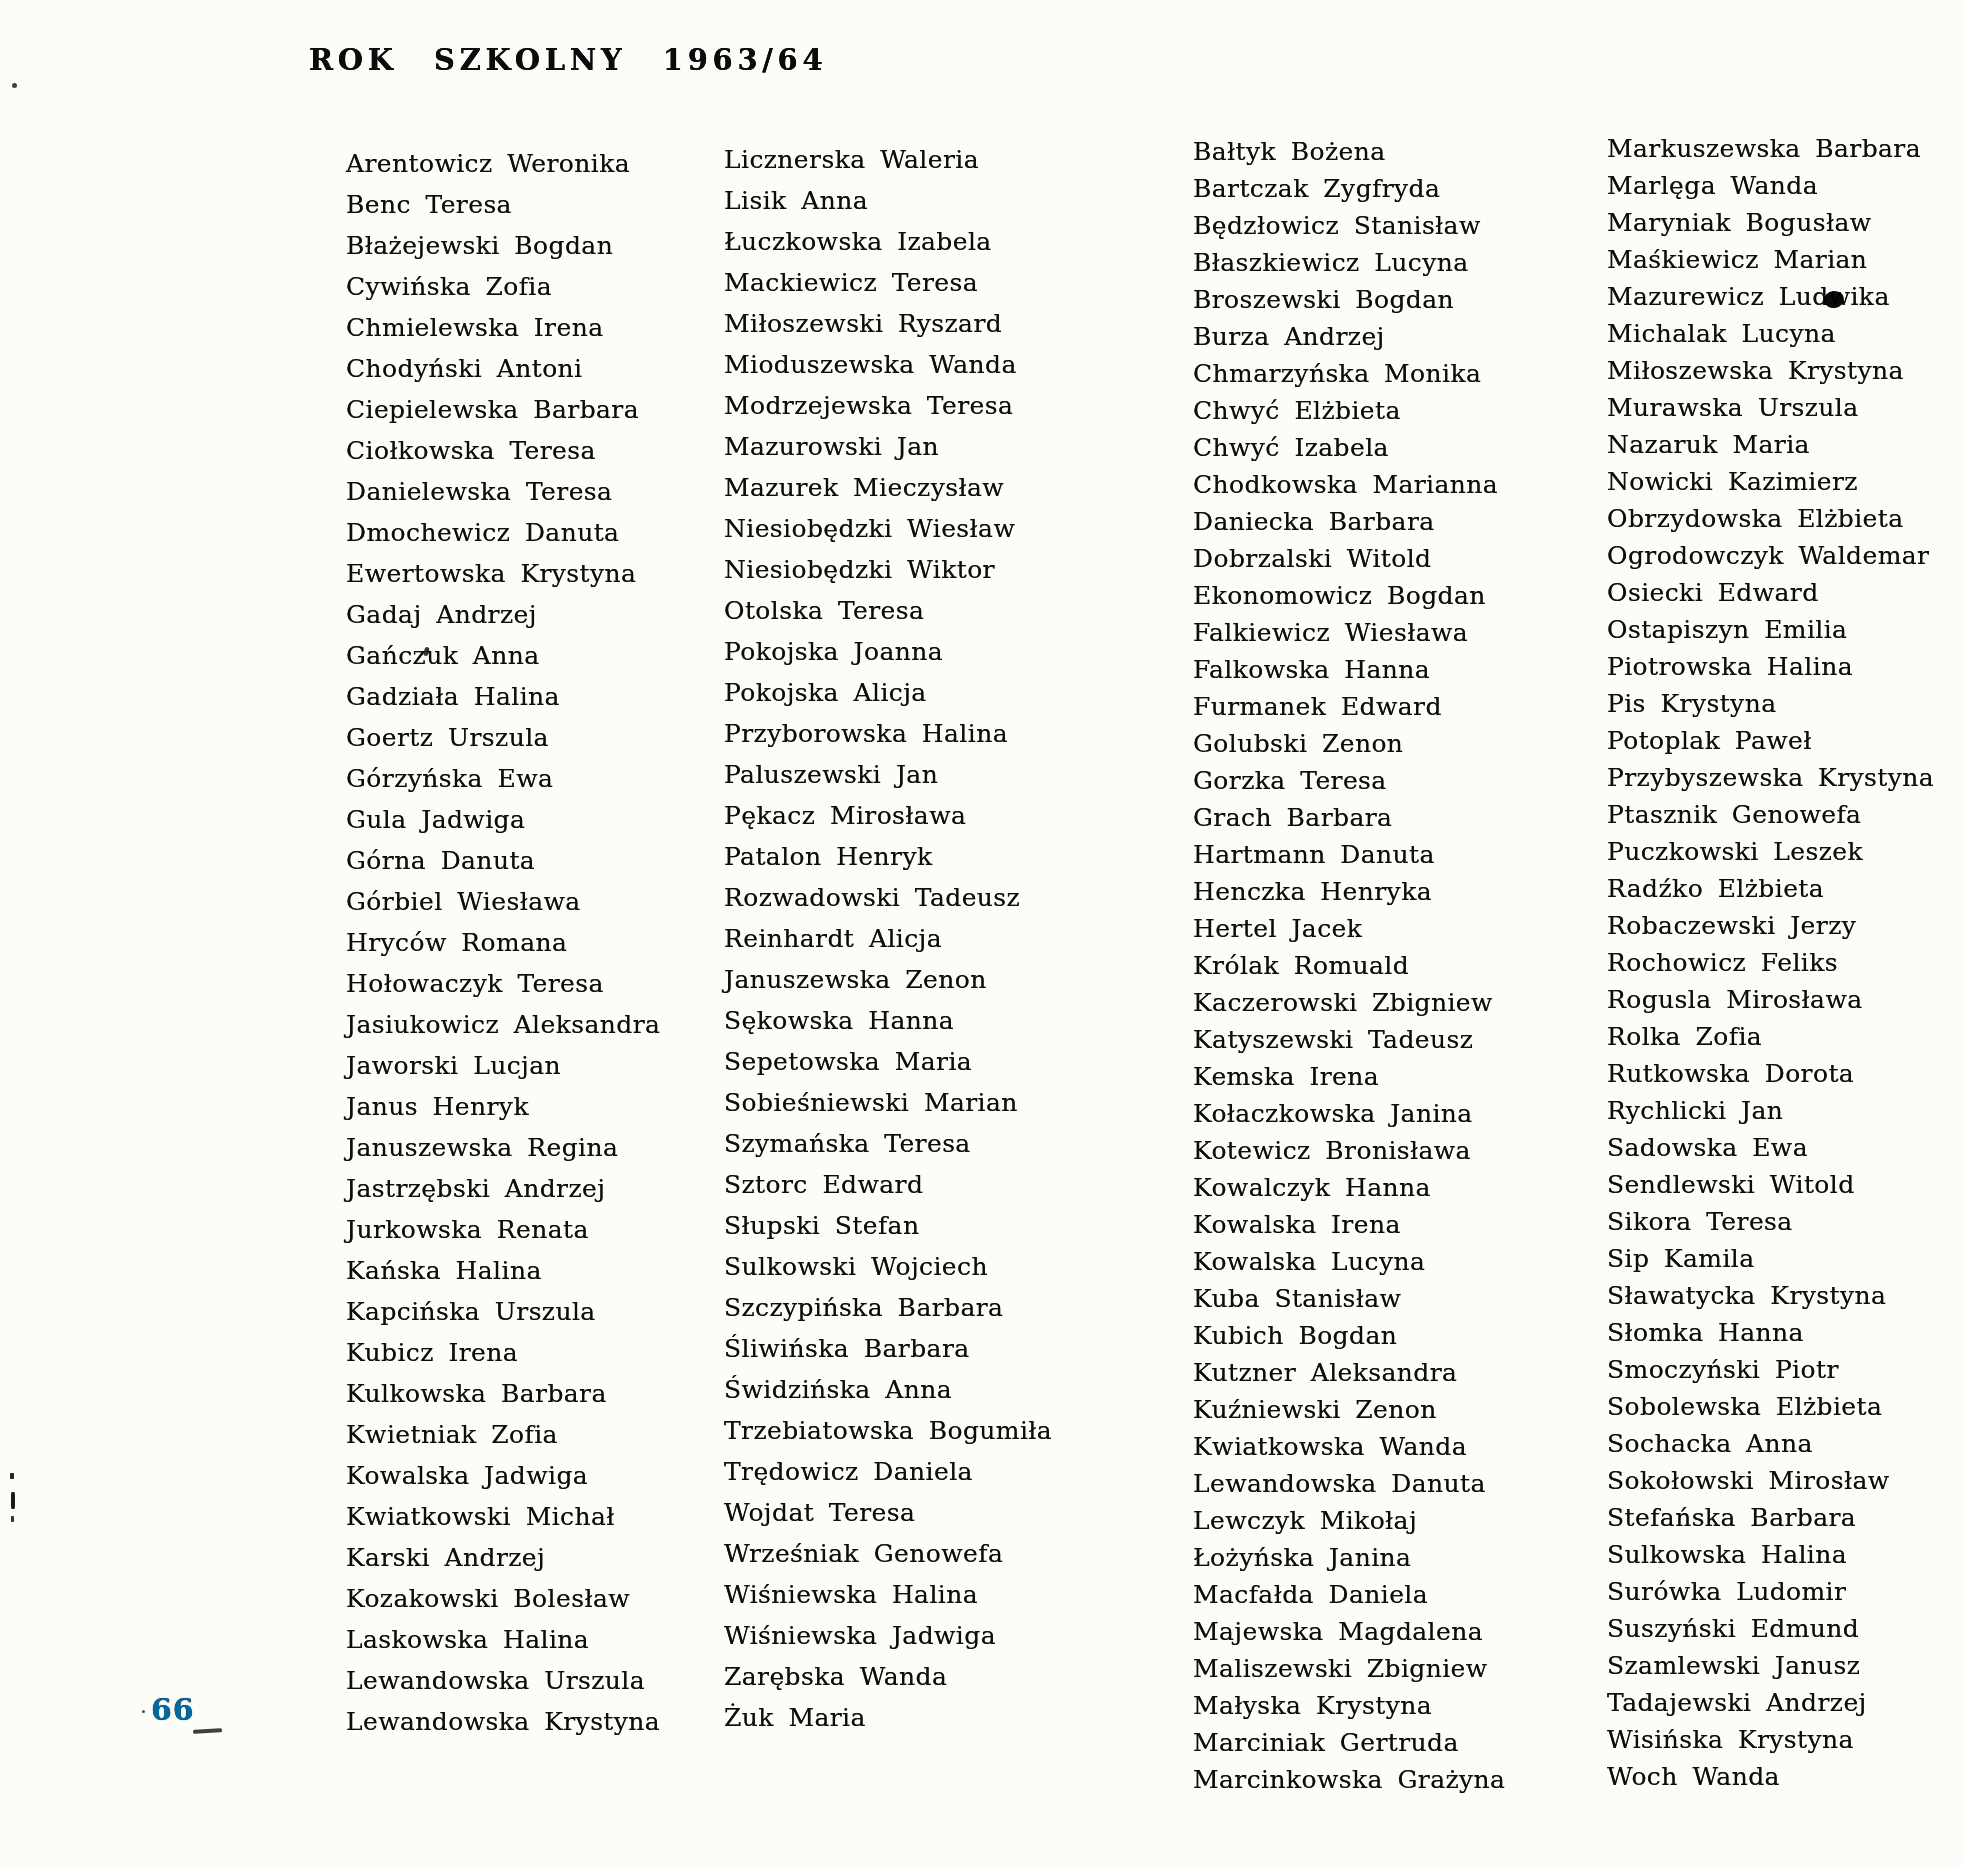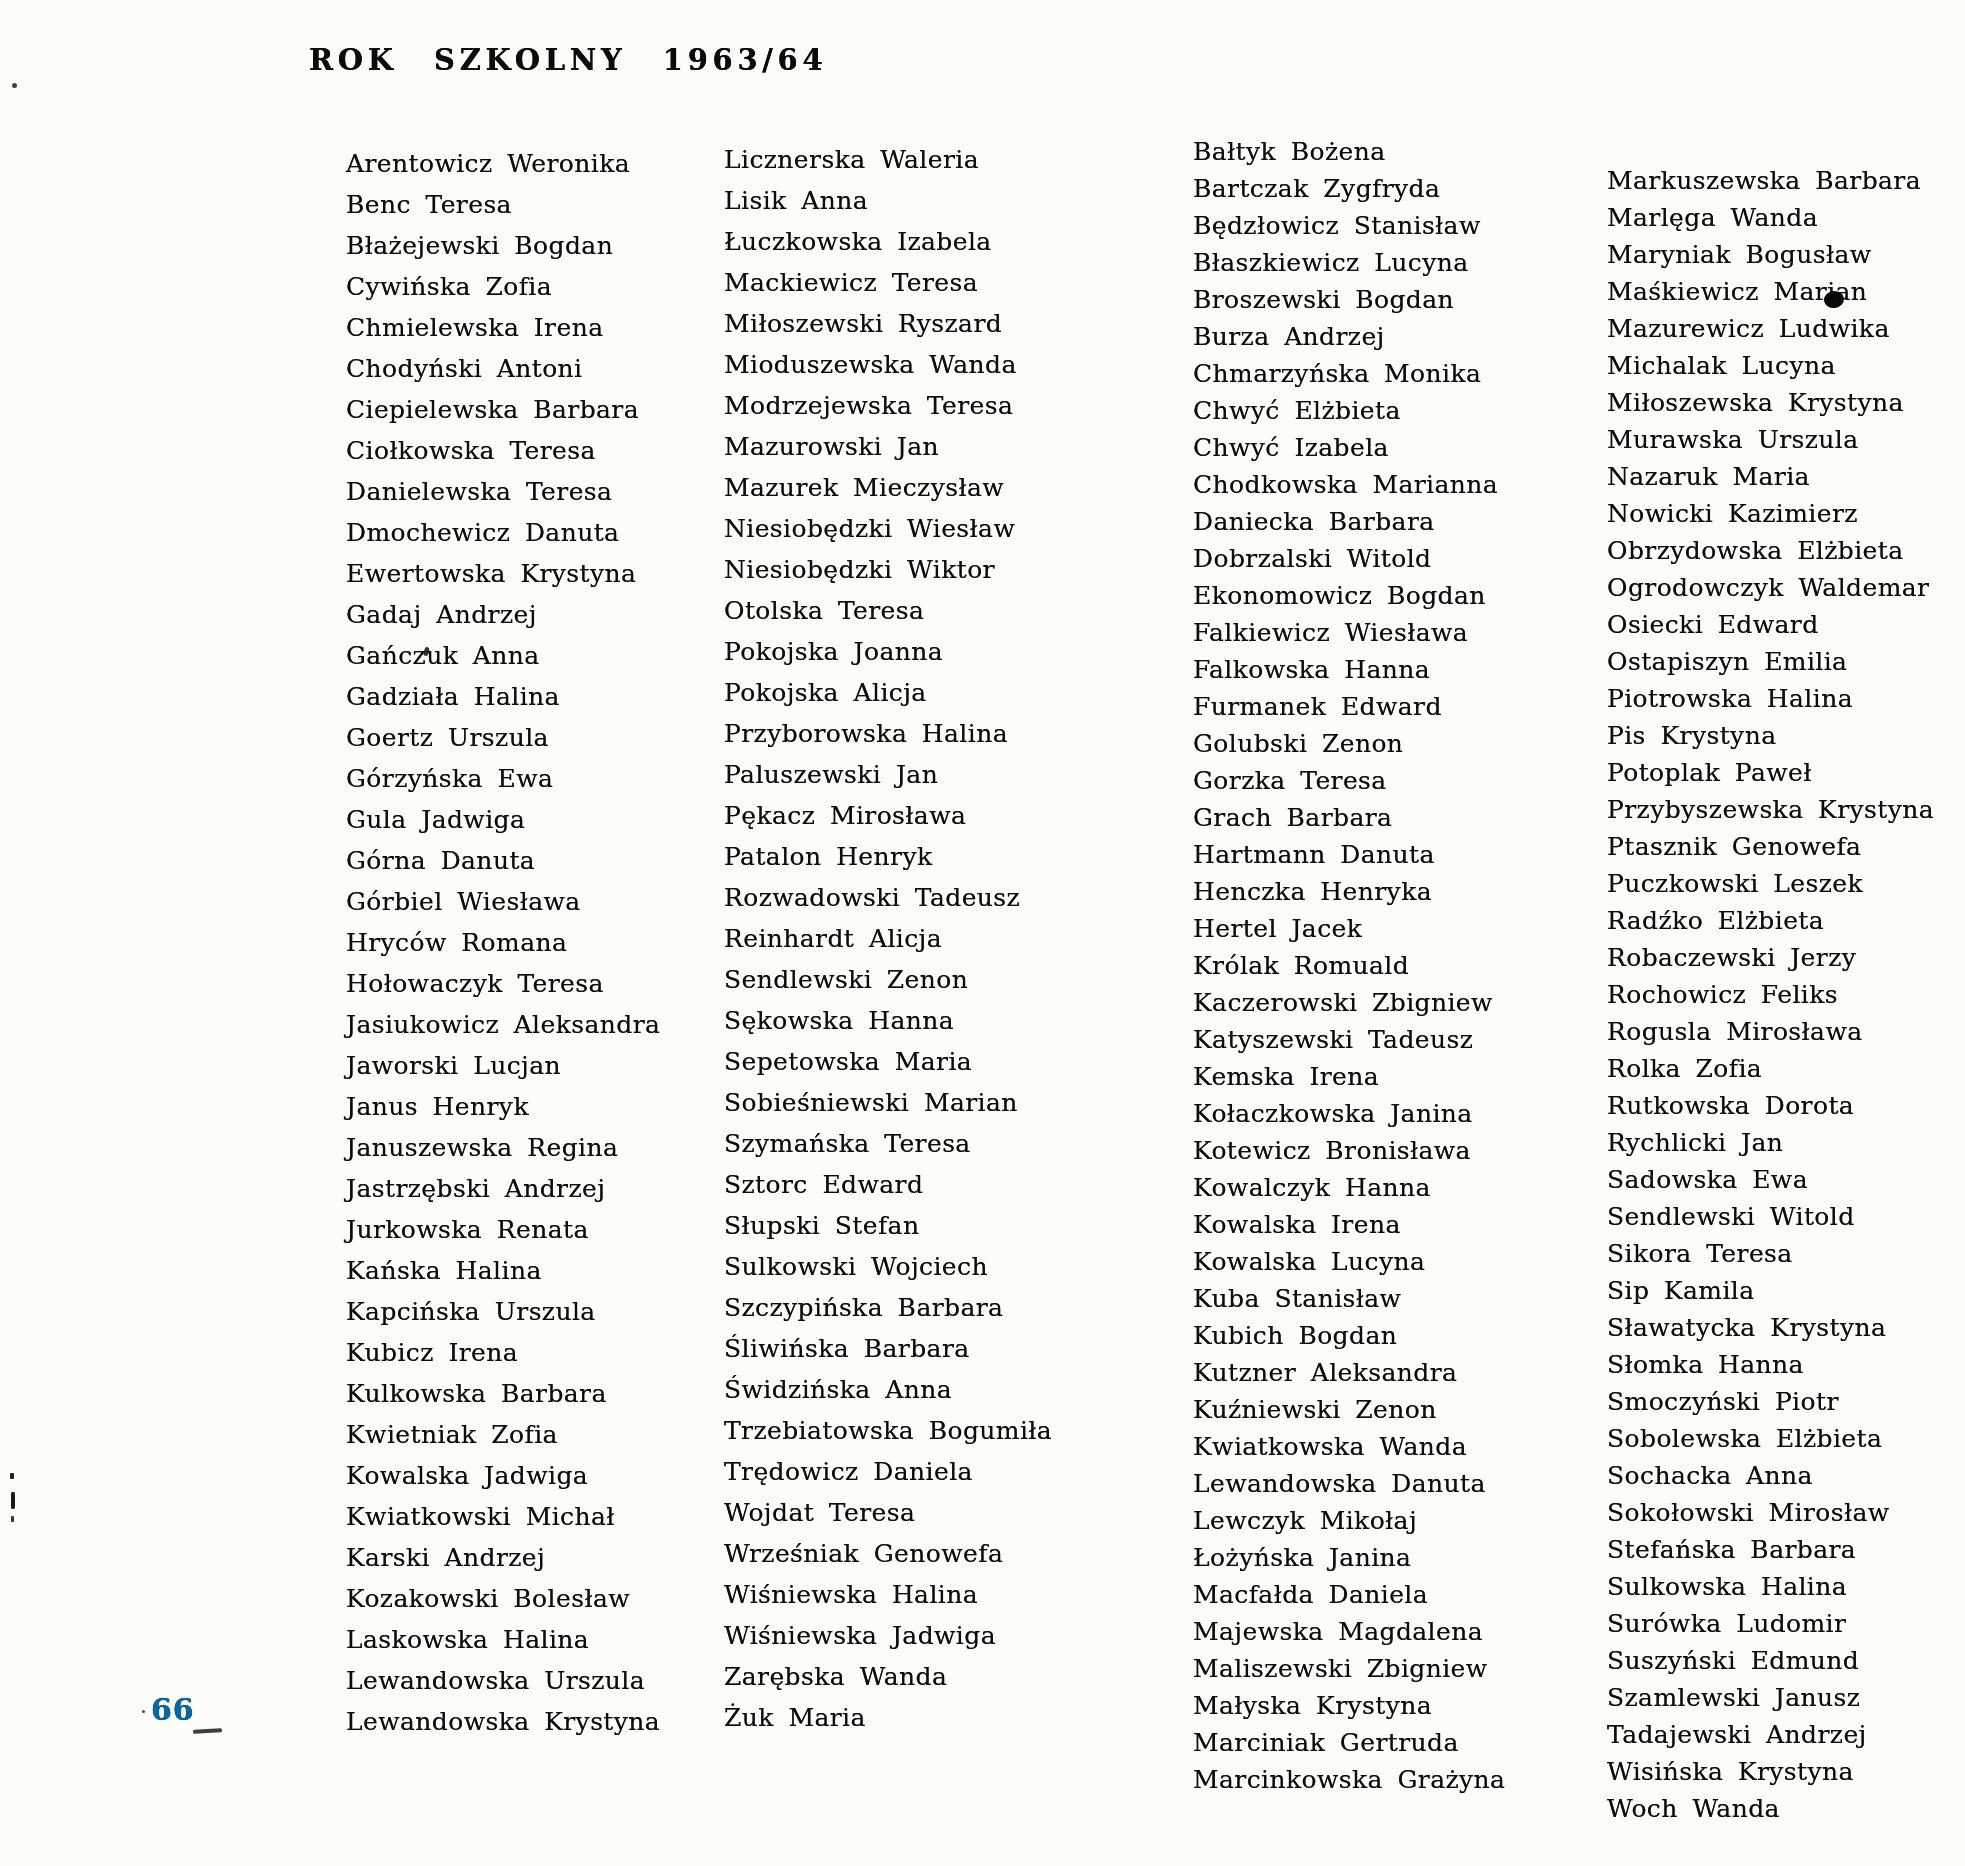--- a/index.html
+++ b/index.html
@@ -42,21 +42,21 @@
     word-spacing: 6.3px;
     color: #0d0d0d;
     text-shadow: 0 0 0.4px rgba(0,0,0,.65);
   }
   .rows-1963 .name-row { height: 41px; }
   .rows-1964 .name-row { height: 37px; }
 
   .c1963a { left: 310px;  top: 150px; margin-left: 36px; }
   .c1963b { left: 724px; top: 146px; }
   .c1964a { left: 1193px; top: 138px; }
-  .c1964b { left: 1607px; top: 135px; margin-top: 32px; }
+  .c1964b { left: 1607px; top: 135px; }
 
   .pagenum {
     position: absolute;
     left: 151px;
     top: 1692px;
     font-size: 30px;
     font-weight: 700;
     letter-spacing: 0.8px;
     color: #0369a1;
     text-shadow: 0 0 0.8px #000;
@@ -158,21 +158,21 @@
       <div class="name-row">Niesiobędzki Wiktor</div>
       <div class="name-row">Otolska Teresa</div>
       <div class="name-row">Pokojska Joanna</div>
       <div class="name-row">Pokojska Alicja</div>
       <div class="name-row">Przyborowska Halina</div>
       <div class="name-row">Paluszewski Jan</div>
       <div class="name-row">Pękacz Mirosława</div>
       <div class="name-row">Patalon Henryk</div>
       <div class="name-row">Rozwadowski Tadeusz</div>
       <div class="name-row">Reinhardt Alicja</div>
-      <div class="name-row">Sendlewski Zenon</div>
+      <div class="name-row">Januszewska Zenon</div>
       <div class="name-row">Sękowska Hanna</div>
       <div class="name-row">Sepetowska Maria</div>
       <div class="name-row">Sobieśniewski Marian</div>
       <div class="name-row">Szymańska Teresa</div>
       <div class="name-row">Sztorc Edward</div>
       <div class="name-row">Słupski Stefan</div>
       <div class="name-row">Sulkowski Wojciech</div>
       <div class="name-row">Szczypińska Barbara</div>
       <div class="name-row">Śliwińska Barbara</div>
       <div class="name-row">Świdzińska Anna</div>

